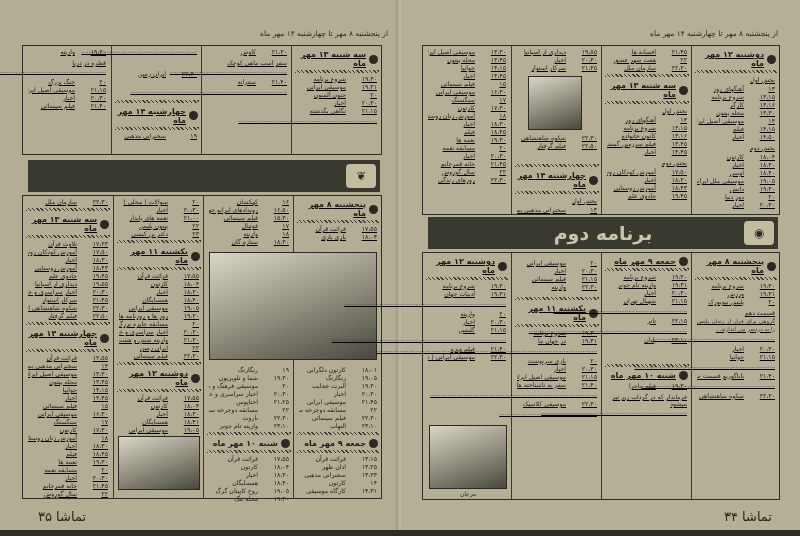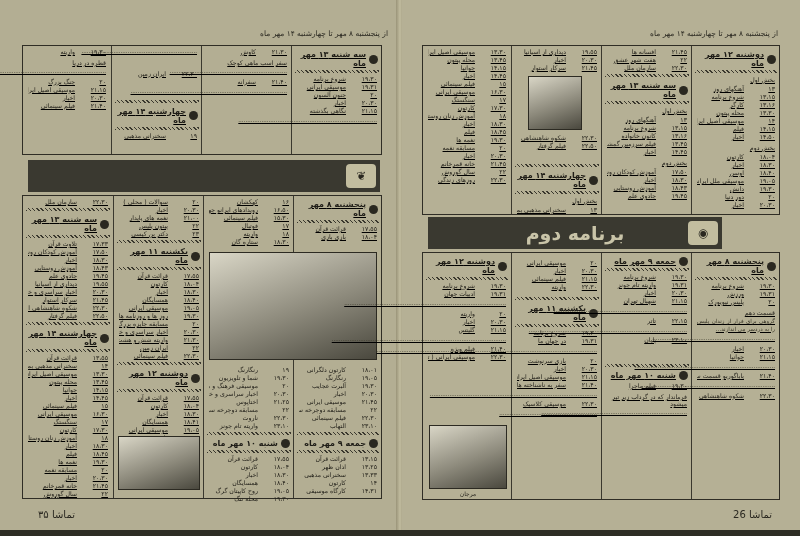--- a/index.html
+++ b/index.html
@@ -22,21 +22,21 @@
   .item{display:flex;gap:5px;font-size:6.2px;line-height:8px;color:#23211a;white-space:nowrap;overflow:hidden;}
   .item .t{flex:0 0 26px;text-align:right;}
   .item .n{flex:1 1 auto;}
   .sect{direction:rtl;font-size:6.2px;margin:3px 5px 1px 5px;color:#23211a;}
   .para{direction:rtl;font-size:5.6px;line-height:7.5px;color:#3a3729;margin:2px 5px;text-align:justify;}
   .banner{position:absolute;background:#3a3930;display:flex;align-items:center;justify-content:center;}
   .banner .btxt{color:#c9c4a8;font-size:19px;font-weight:bold;direction:rtl;}
   .logo{position:absolute;width:30px;height:24px;border-radius:4px;background:#c2bd9f;display:flex;align-items:center;justify-content:center;font-size:12px;color:#2a2820;}
   .photo{position:absolute;background:linear-gradient(160deg,#d9d6c6,#8d8a7c 55%,#4a483e);border:1px solid #2c2a22;}
   .photo .cap{position:absolute;bottom:-9px;left:0;right:0;text-align:center;font-size:6px;color:#2a2820;}
-  .folio{position:absolute;top:509px;font-size:10px;color:#2a2820;direction:rtl;}
+  .folio{position:absolute;top:509px;font-size:13px;color:#2a2820;direction:rtl;}
 </style>
 </head>
 <body>
 
 <div class="spread">
   <div class="topbar"></div>
 
   <div class="page left">
     <div class="running" style="right:10px;">از پنجشنبه ۸ مهر تا چهارشنبه ۱۴ مهر ماه</div>
 
@@ -837,21 +837,21 @@
               <span class="n">دور دنیا</span>
             </div>
           <div class="item">
               <span class="t">۲۰،۳۰</span>
               <span class="n">اخبار</span>
             </div>
         </div>
       </div>
     </div>
 
-    <div class="banner" style="left:26px;top:217px;width:294px;height:32px;">
+    <div class="banner" style="left:26px;top:217px;width:350px;height:32px;">
       <span class="btxt">برنامه دوم</span>
       <div class="logo" style="right:4px;top:4px;">◉</div>
     </div>
 
     <div class="frame" style="left:20px;top:252px;width:356px;height:246px;">
       <div class="col" style="left:0;top:0;width:88px;height:246px;">
         <div class="day-head">
             <span class="dot"></span>
             <span>دوشنبه ۱۲ مهر ماه</span>
           </div>
@@ -1054,17 +1054,17 @@
         <div class="para">...........................................................................</div>
         <div class="items">
           <div class="item">
               <span class="t">۲۲،۳۰</span>
               <span class="n">شکوه شاهنشاهی</span>
             </div>
         </div>
       </div>
     </div>
 
-    <div class="folio" style="right:28px;">تماشا 26</div>
+    <div class="folio" style="right:28px;">تماشا ۳۴</div>
   </div>
 
   <div class="bottombar"></div>
 </div>
 
 </body></html>

